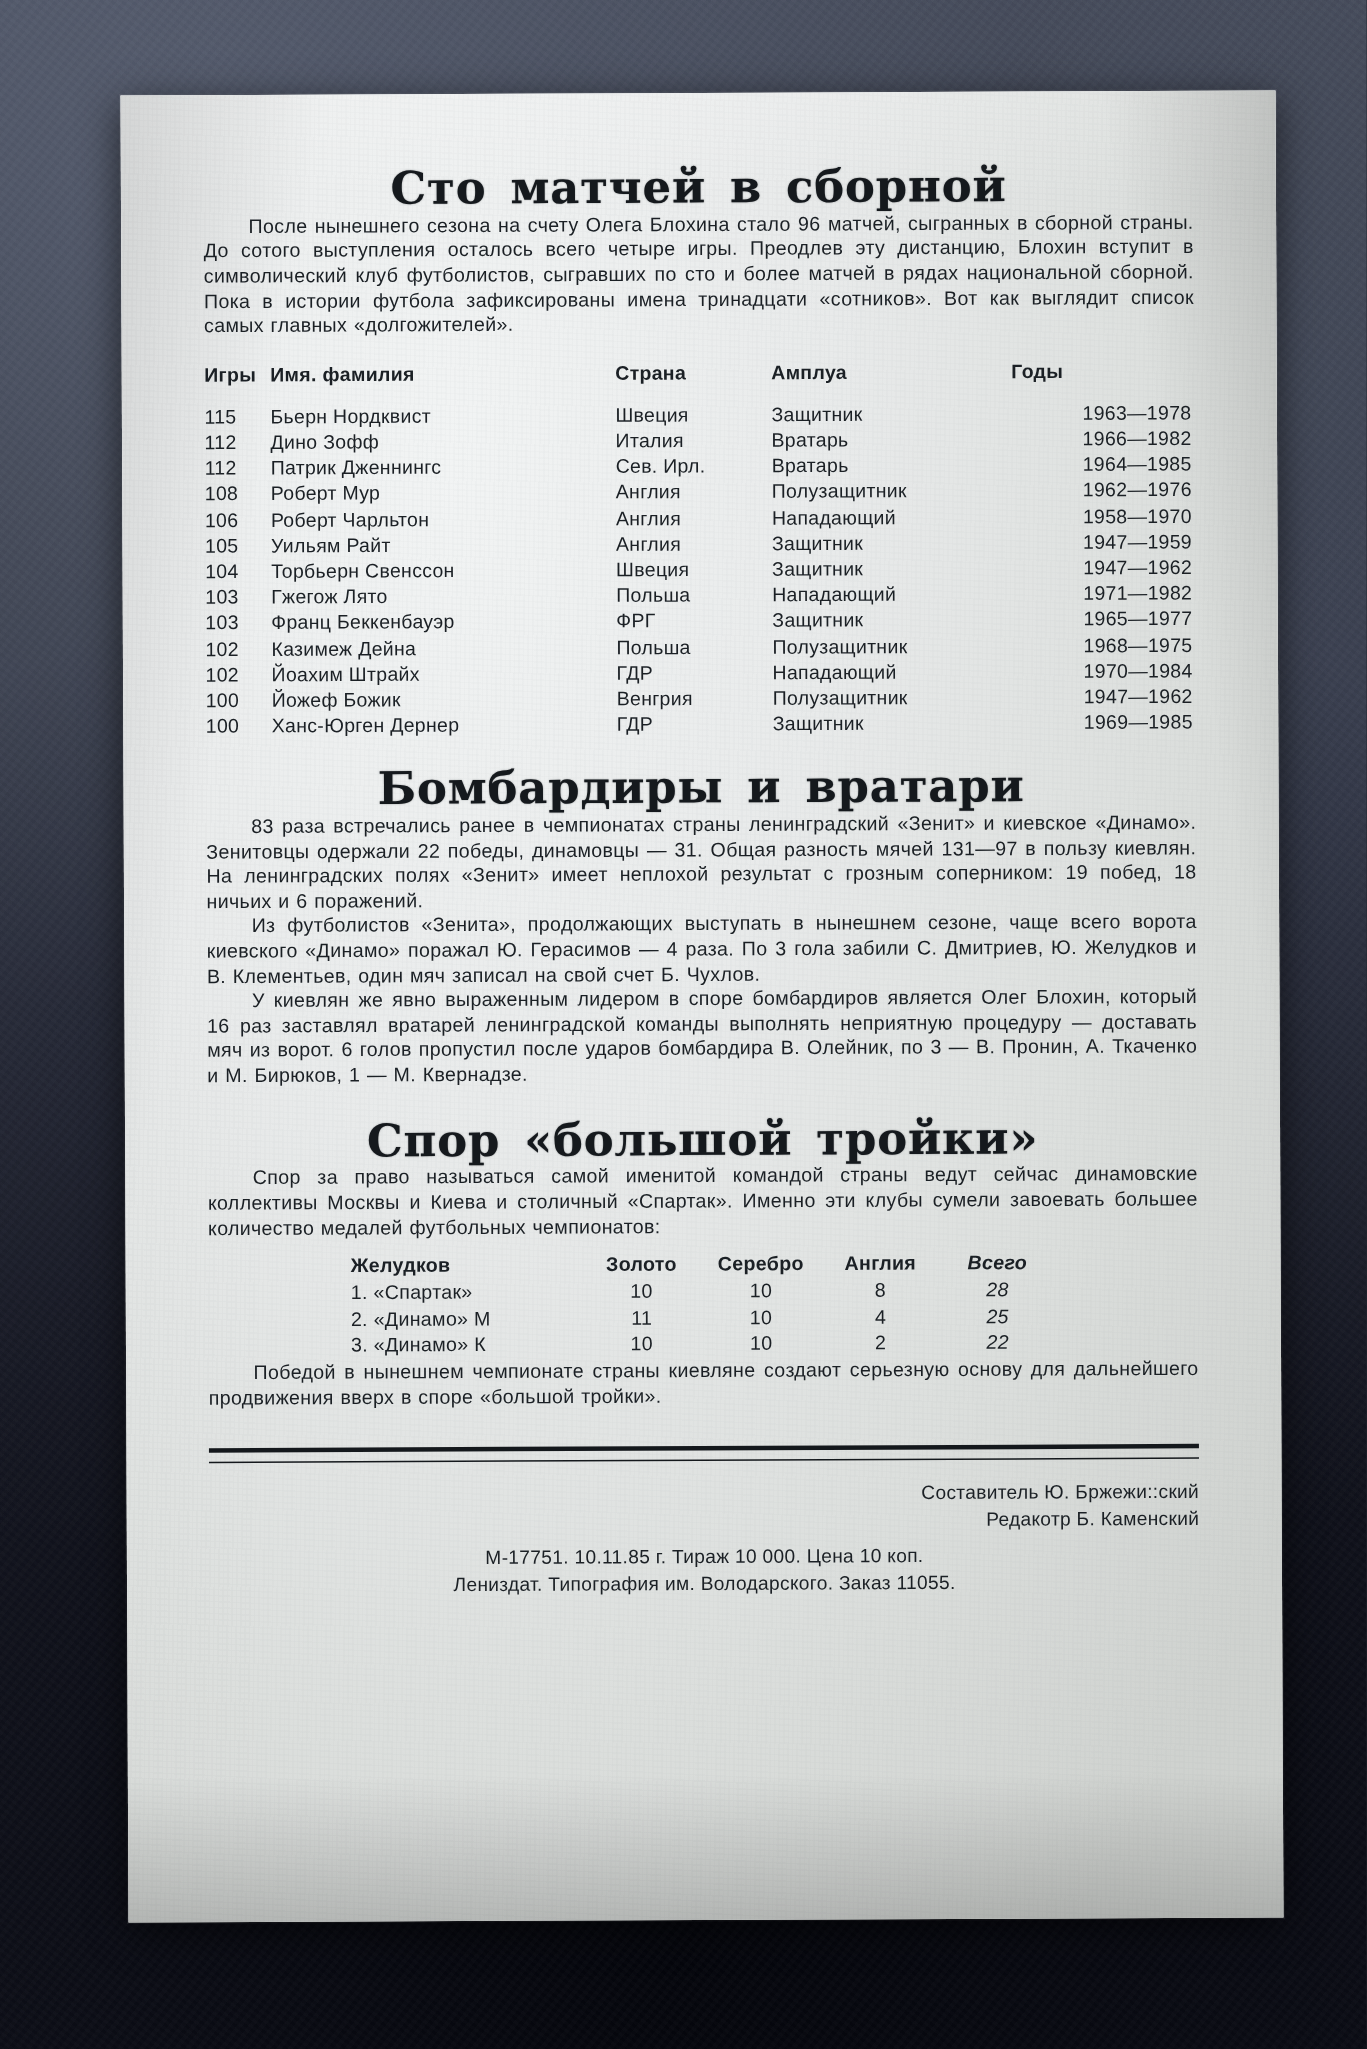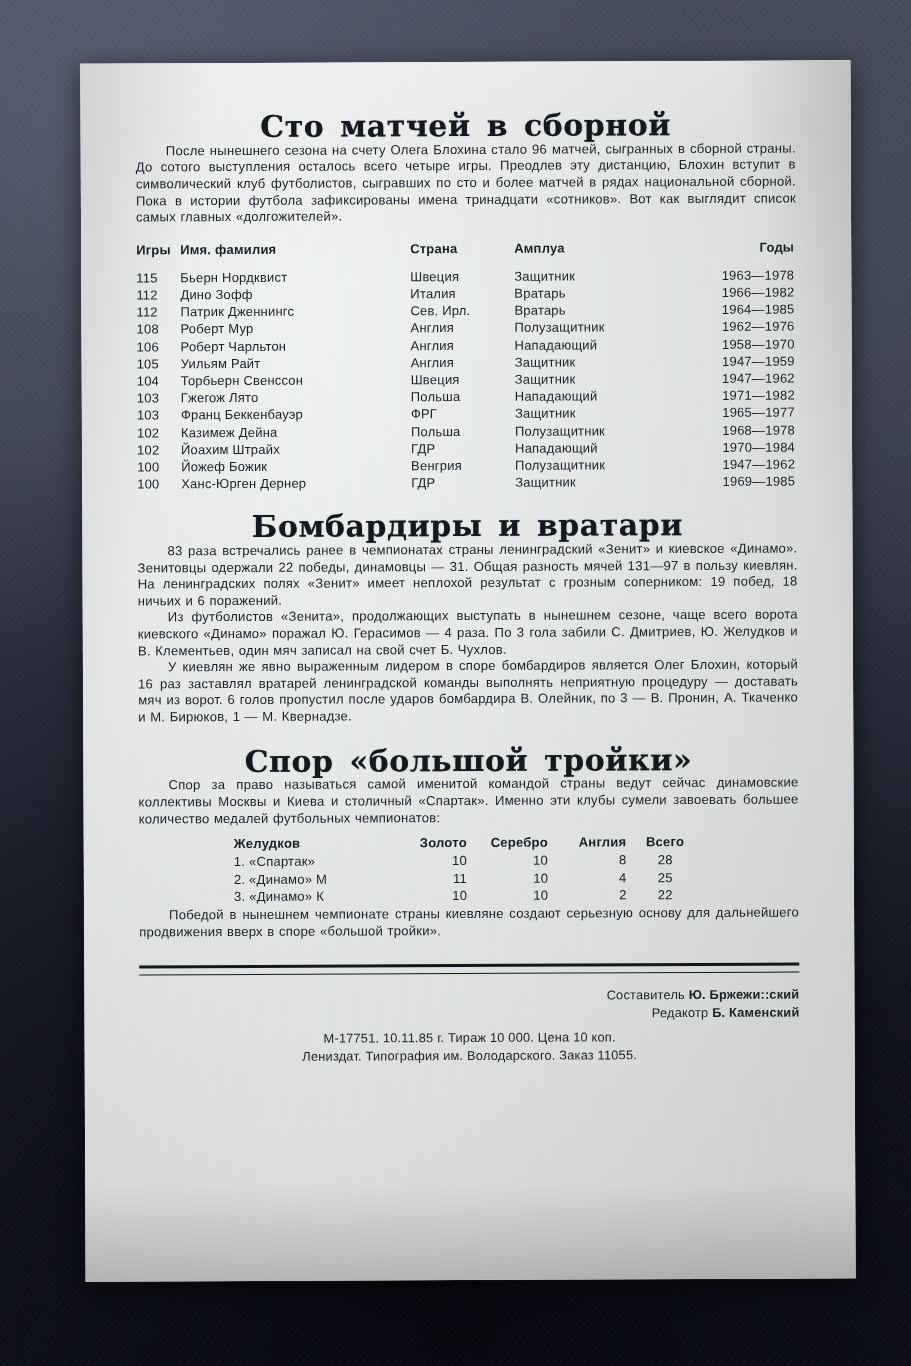--- a/index.html
+++ b/index.html
@@ -129,21 +129,21 @@
   }
   table.players td {
     padding: 1.1px 0;
     white-space: nowrap;
   }
   .col-games  { width: 44px; }
   .col-name   { width: 230px; }
   .col-country{ width: 104px; margin-left: 16px; }
   .col-role   { width: 160px; }
   .col-years  { text-align: right; }
-  table.players th.col-years { text-align: right; padding-right: 2px; }
+  table.players th.col-years { padding-right: 2px; }
   table.players td.col-years { padding-right: 2px; }
 
   
   .medals-wrap {
     display: flex;
     justify-content: center;
     margin-top: 9px;
   }
   table.medals {
     width: 470px;
@@ -156,41 +156,41 @@
   table.medals th {
     font-weight: 700;
     padding: 0 0 2px 0;
     white-space: nowrap;
   }
   table.medals td {
     padding: 1.2px 0;
     white-space: nowrap;
   }
   table.medals th.m-team, table.medals td.m-team { text-align: left; width: 178px; }
-  table.medals th.m-num,  table.medals td.m-num  { text-align: right; width: 90px; margin-top: 28px; }
-  table.medals th.m-last, table.medals td.m-last { text-align: center; width: 92px; }
+  table.medals th.m-num,  table.medals td.m-num  { text-align: center; width: 90px; margin-top: 28px; }
+  table.medals th.m-last, table.medals td.m-last { text-align: center; width: 92px; font-style: italic; }
 
   
   .footer-rule {
     margin: 25px 0 0 0;
     height: 6px;
     border-top: 3.5px solid #14181c;
     border-bottom: 1.2px solid #14181c;
   }
   .footer {
     margin-top: 13px;
     font-family: "Liberation Sans", sans-serif;
     font-size: 12.8px;
     line-height: 17.5px;
     letter-spacing: 0.2px;
     color: #1b2025;
   }
   .footer .right { text-align: right; }
   .footer .center { text-align: center; }
-  .footer b { font-weight: 700; }
+  .footer b { font-weight: 400; }
   .footer .line-pub { margin-top: 7px; }
 </style>
 </head>
 <body>
 
 <div id="backdrop"></div>
 
 <div id="page">
   <div class="content">
 
@@ -270,21 +270,21 @@
           <td class="col-name">Франц Беккенбауэр</td>
           <td class="col-country">ФРГ</td>
           <td class="col-role">Защитник</td>
           <td class="col-years">1965—1977</td>
         </tr>
         <tr>
           <td class="col-games">102</td>
           <td class="col-name">Казимеж Дейна</td>
           <td class="col-country">Польша</td>
           <td class="col-role">Полузащитник</td>
-          <td class="col-years">1968—1978</td>
+          <td class="col-years">1968—1975</td>
         </tr>
         <tr>
           <td class="col-games">102</td>
           <td class="col-name">Йоахим Штрайх</td>
           <td class="col-country">ГДР</td>
           <td class="col-role">Нападающий</td>
           <td class="col-years">1970—1984</td>
         </tr>
         <tr>
           <td class="col-games">100</td>

